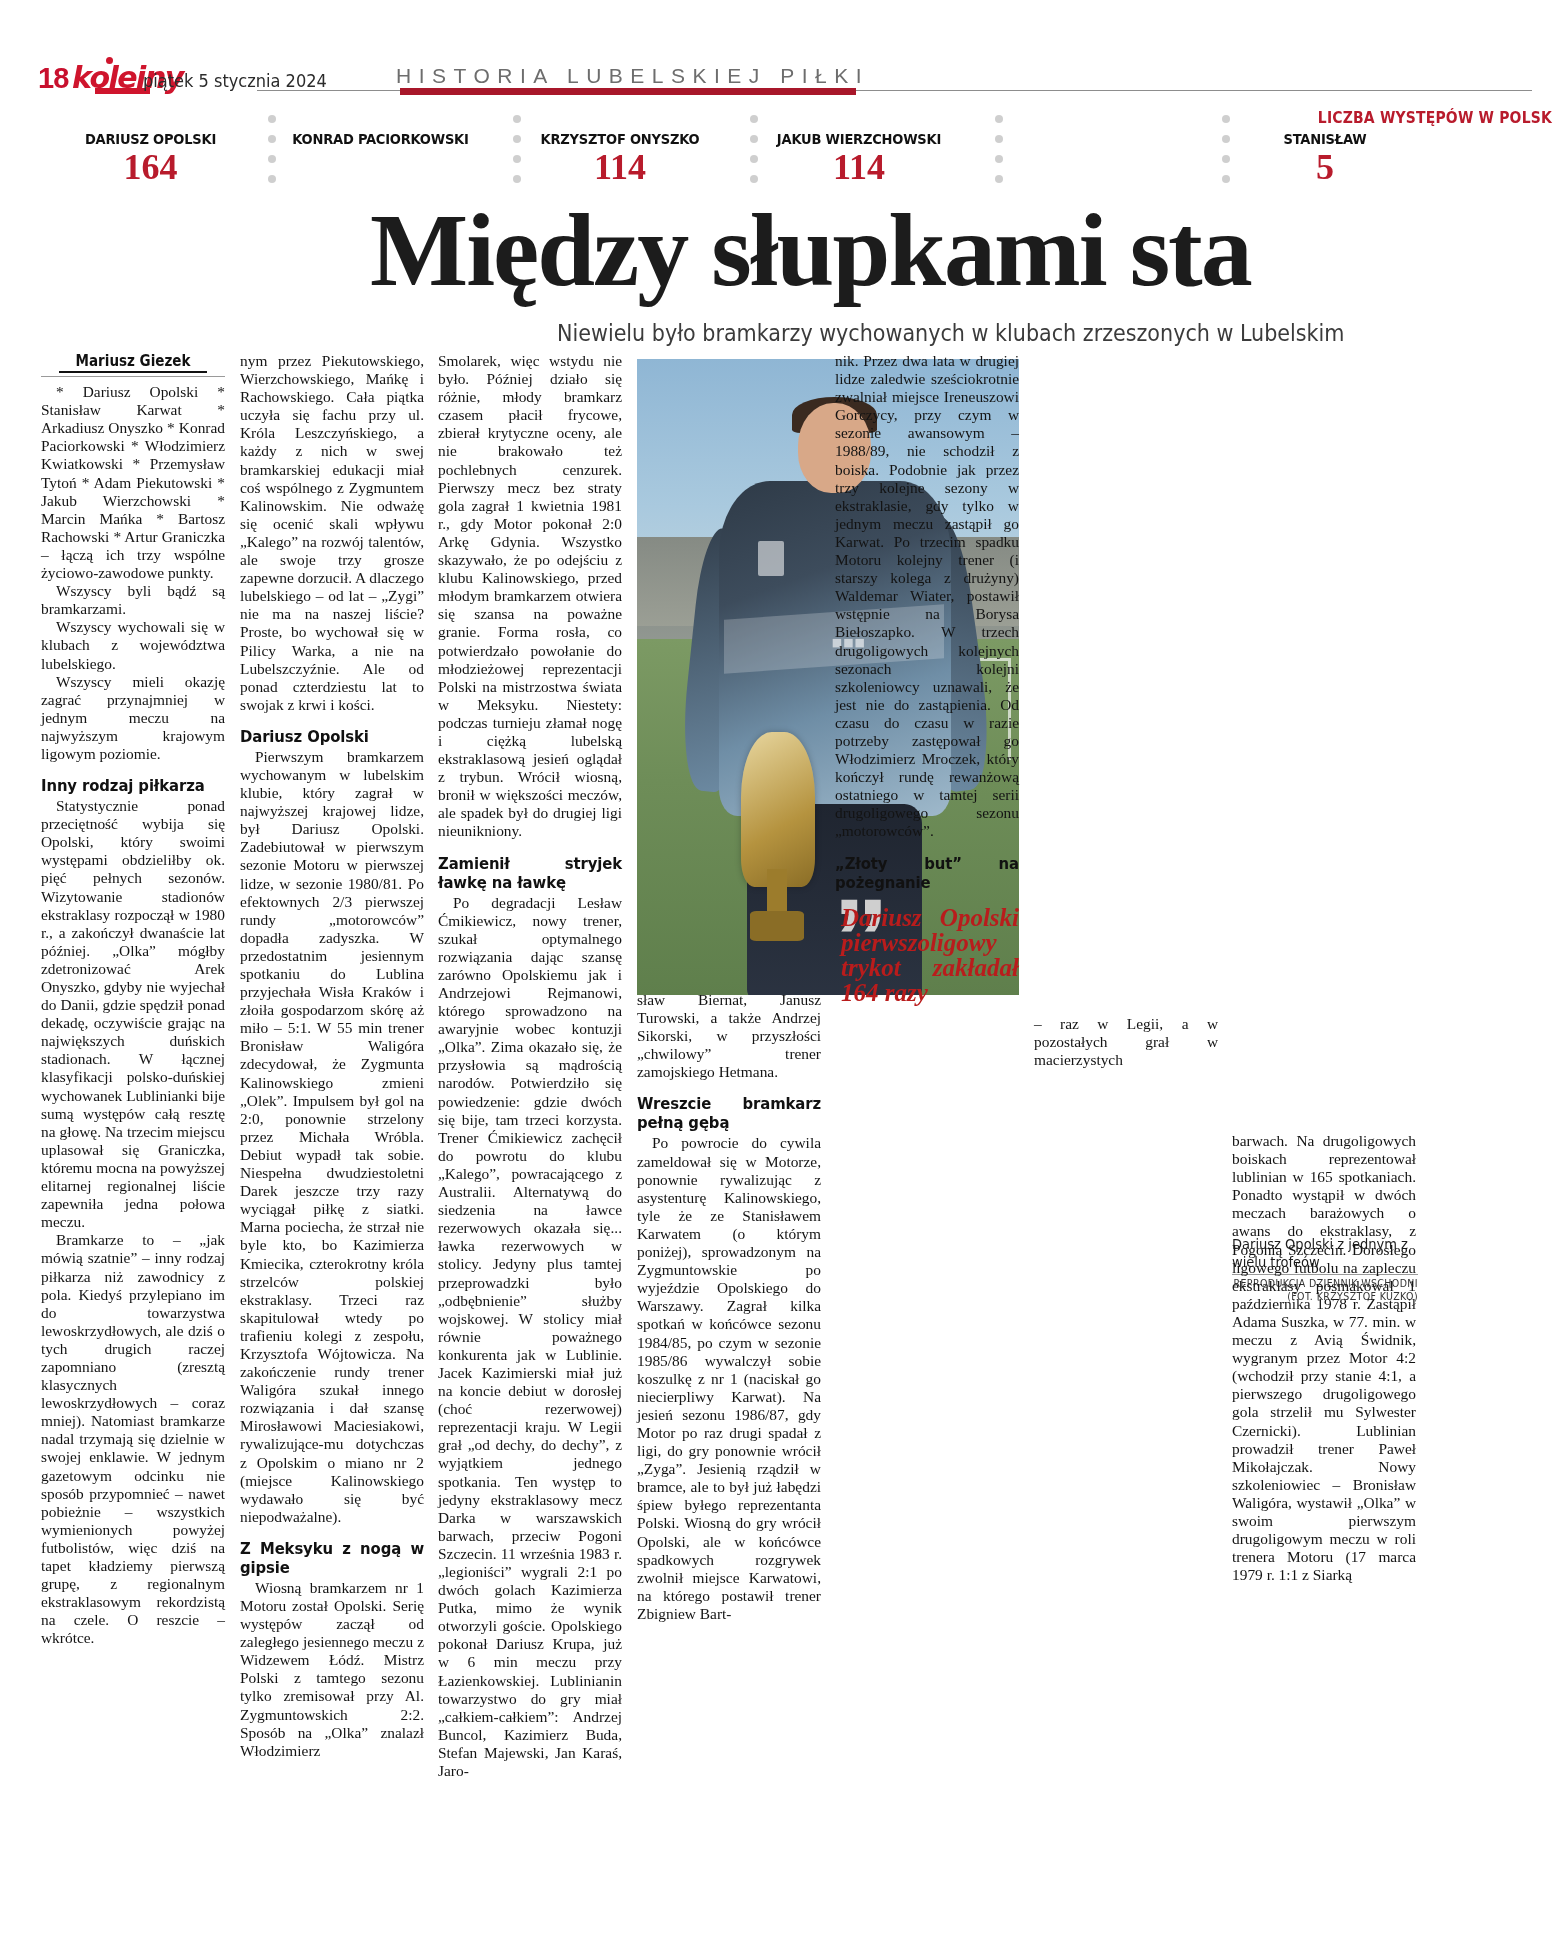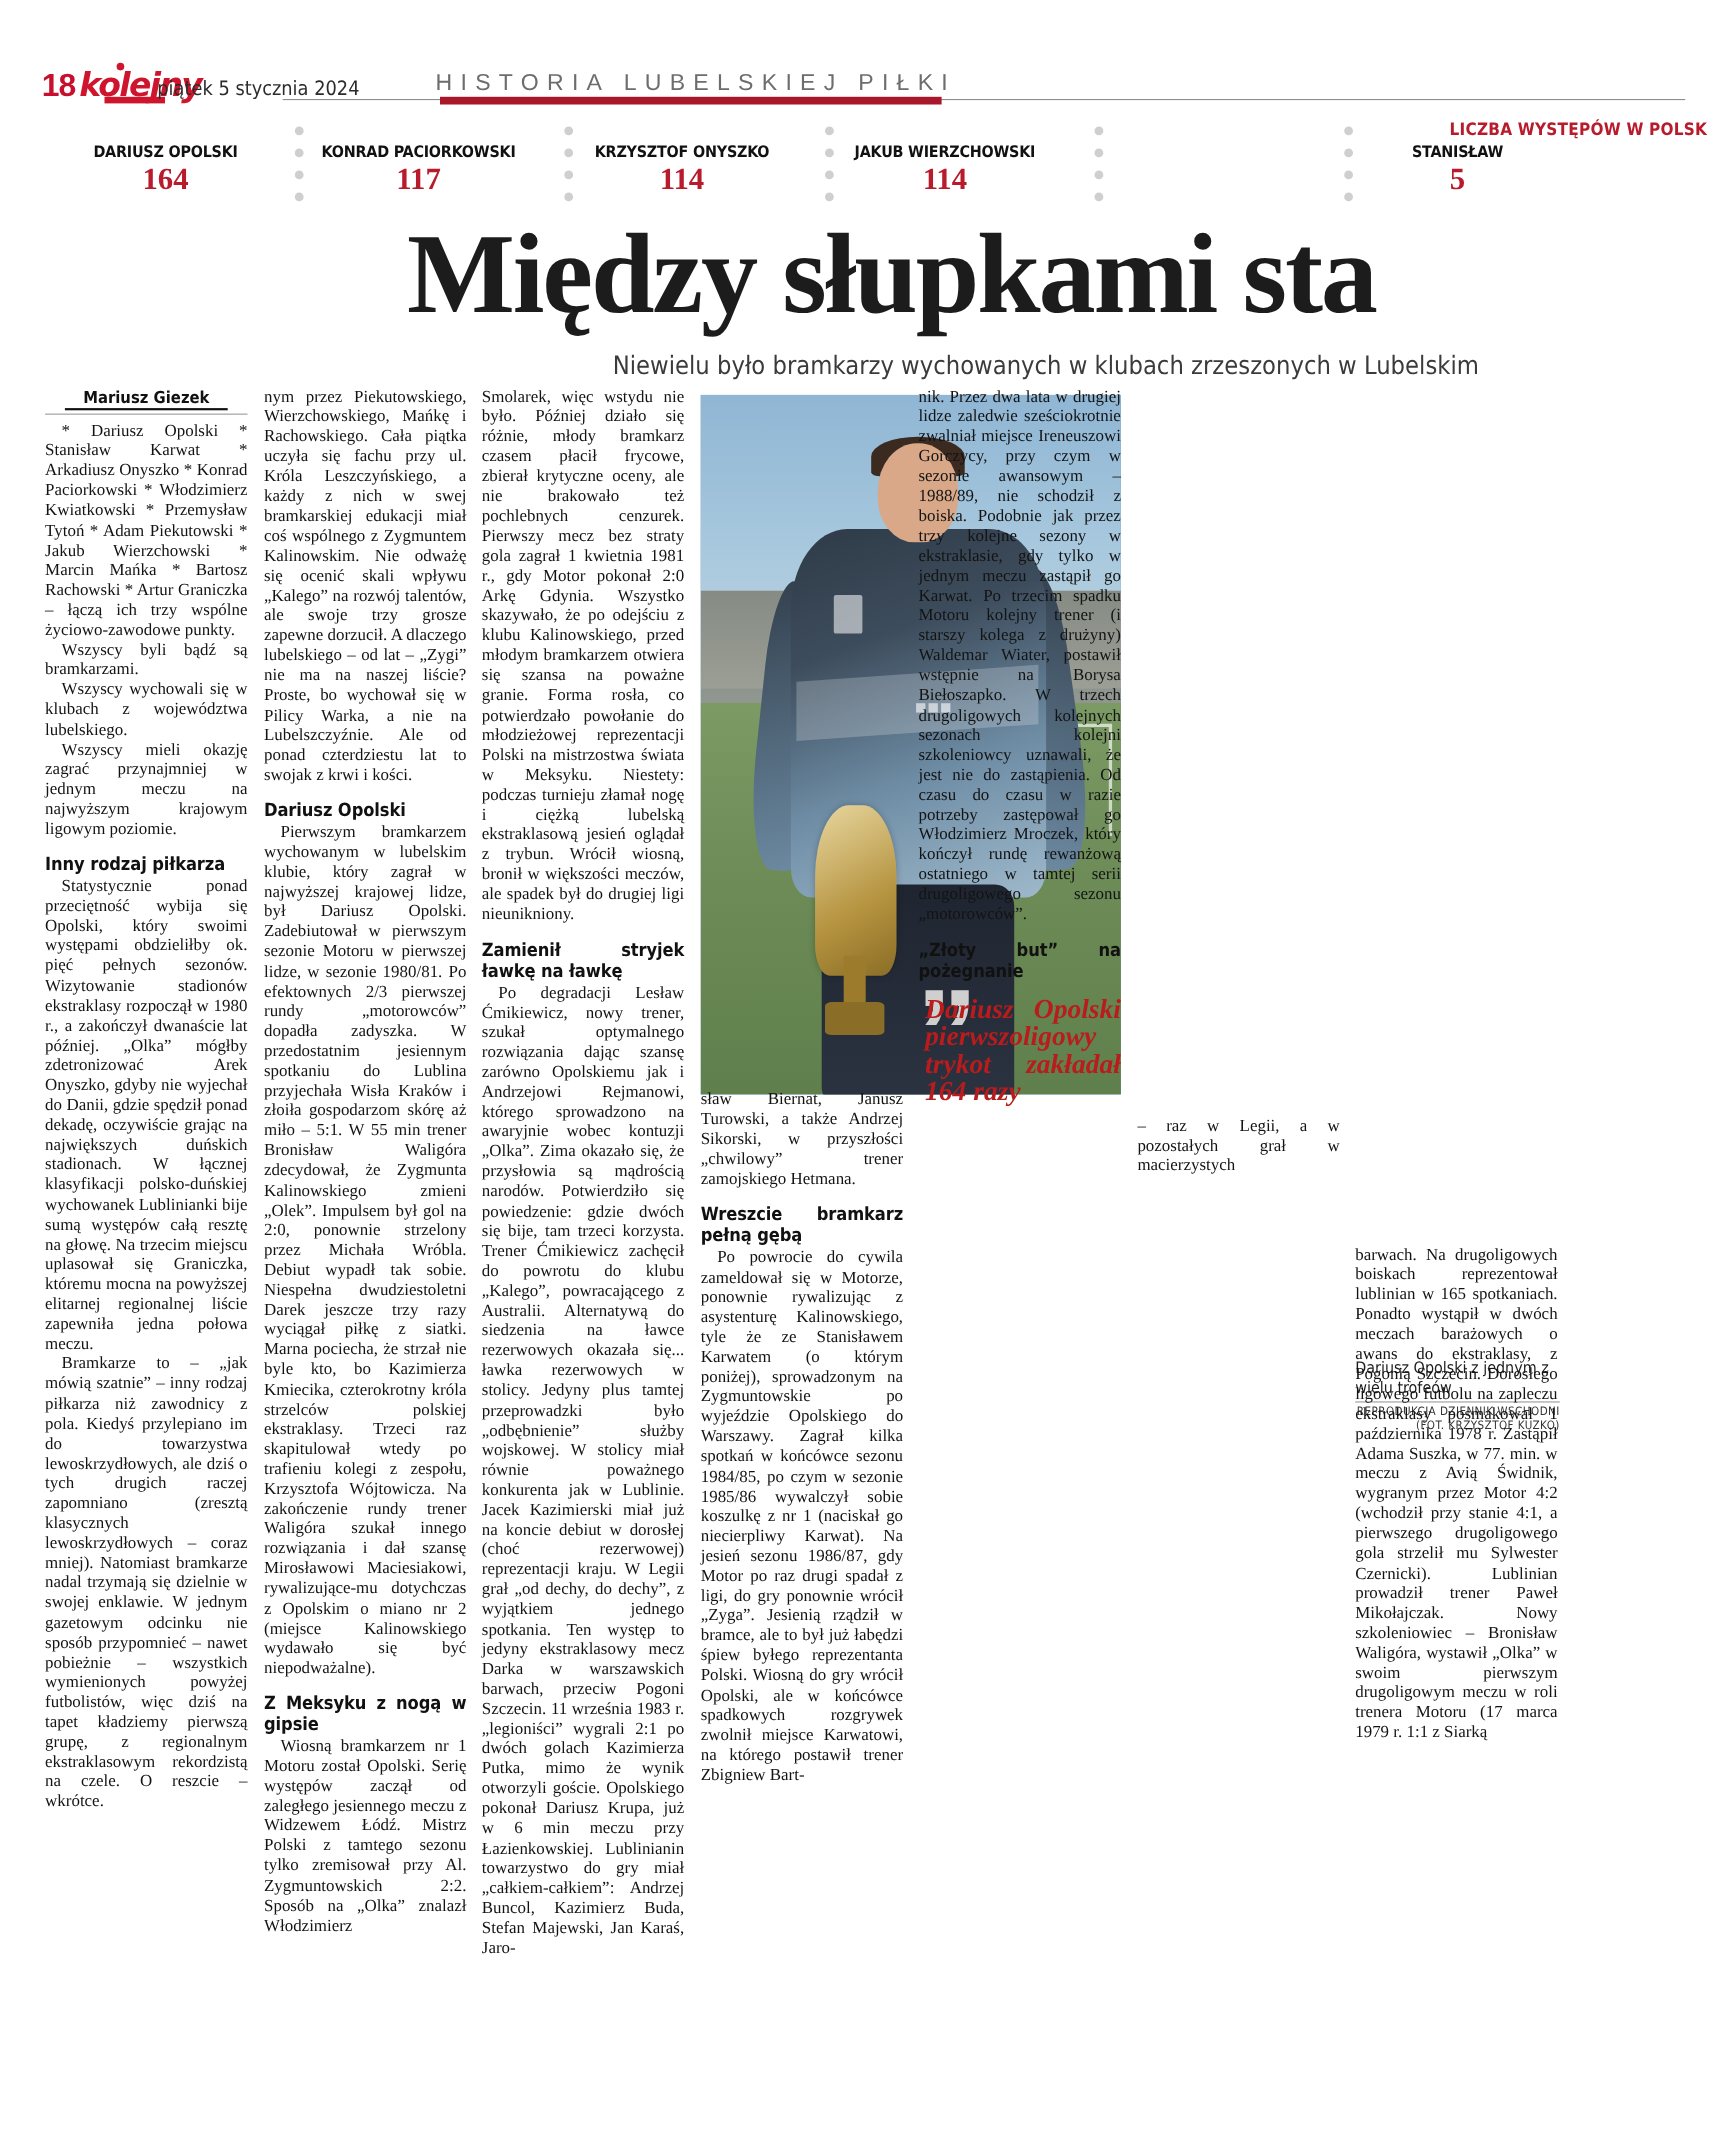--- a/index.html
+++ b/index.html
@@ -72,21 +72,21 @@
   .stat-col {
     position:absolute; top:30px; text-align:center;
   }
   .stat-name {
     font-family:"DejaVu Sans Condensed","DejaVu Sans", sans-serif;
     font-weight:bold; font-size:14.5px; color:#111;
     white-space:nowrap; letter-spacing:-.2px;
   }
   .stat-value {
     font-family:"Liberation Serif", serif;
-    font-weight:bold; font-size:28px; color:#b81b2c;
+    font-weight:bold; font-size:36px; color:#b81b2c;
     line-height:1.05; margin-top:2px;
   }
   .dotsep {
     position:absolute; top:14px; width:9px;
   }
   .dotsep i {
     display:block; width:8px; height:8px; border-radius:50%;
     background:#cfcfcf; margin-bottom:12px;
   }
 
@@ -280,21 +280,20 @@
   </div>
   <div class="dotsep" style="left:268px">
       <i></i>
       <i></i>
       <i></i>
       <i></i>
     </div>
 
   <div class="stat-col" style="left:243px;width:275px">
     <div class="stat-name">KONRAD PACIORKOWSKI</div>
-    <div class="stat-value">117</div>
   </div>
   <div class="dotsep" style="left:513px">
       <i></i>
       <i></i>
       <i></i>
       <i></i>
     </div>
 
   <div class="stat-col" style="left:486px;width:268px">
     <div class="stat-name">KRZYSZTOF ONYSZKO</div>

